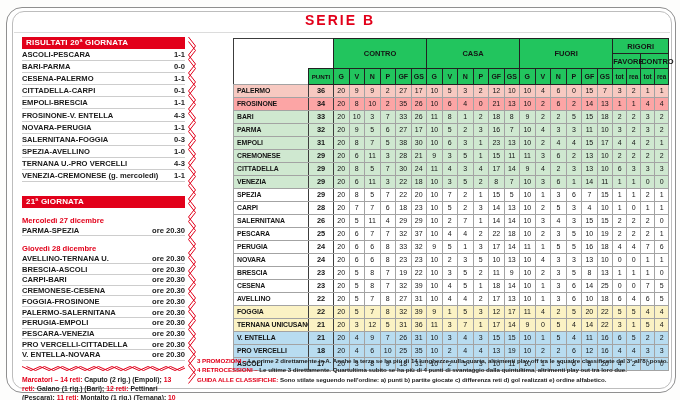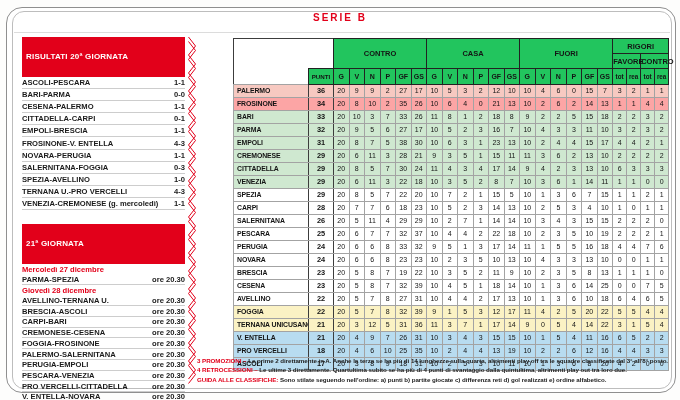--- a/index.html
+++ b/index.html
@@ -14,33 +14,33 @@
     background:#fdfdfc;
     font-family:"Liberation Sans","DejaVu Sans",sans-serif;
     color:var(--ink);
     -webkit-font-smoothing:antialiased;
   }
   .card-outer{position:absolute;left:6px;top:7px;right:4px;bottom:7px;
     border:1.5px solid #8f8f8f;border-radius:16px;background:#fff;}
   .card-inner{position:absolute;left:12px;top:11px;right:8px;bottom:11px;
     border:1px solid #bdbdbd;border-radius:12px;}
   .page-title{position:absolute;left:0;top:12px;width:100%;text-align:center;
-    color:var(--red);font-weight:bold;font-size:10px;letter-spacing:2px;}
+    color:var(--red);font-weight:bold;font-size:14px;letter-spacing:2px;}
   .title-rule{position:absolute;left:14px;right:10px;top:32px;border-top:1px solid #dcdcdc;}
 
   
   .left-panel{position:absolute;left:22px;top:37px;width:163px;}
   .red-bar{background:var(--red);color:#fff;font-weight:bold;font-size:8px;
-    height:12px;line-height:12px;padding:14px 4px;letter-spacing:.2px;}
+    height:12px;line-height:12px;padding:0 4px;letter-spacing:.2px;}
   .res-row,.fix-row{display:flex;justify-content:space-between;align-items:center;
     border-bottom:1px solid #cdcdcd;font-weight:bold;font-size:7.6px;color:#1a1a1a;}
   .res-row{height:11.1px;}
   .fix-row{height:9.7px;}
   .res-row .score,.fix-row .time{white-space:nowrap;padding-left:4px;}
-  .date-row{color:var(--red);font-weight:bold;font-size:7.6px;height:9.5px;line-height:9.5px;margin-top:1px;}
+  .date-row{color:var(--red);font-weight:bold;font-size:7.6px;height:9.5px;line-height:9.5px;margin-top:8px;}
   .bar-gap{margin-top:14px;}
   .zigzag-h{display:block;margin-top:4px;}
   .scorers{margin-top:3px;font-weight:bold;font-size:6.8px;line-height:9.4px;color:#1a1a1a;}
   .scorers .red{color:var(--red);}
 
   
   .zigzag-v{position:absolute;left:187px;top:37px;}
 
   
   .right-panel{position:absolute;left:196px;top:34px;right:10px;bottom:8px;}

